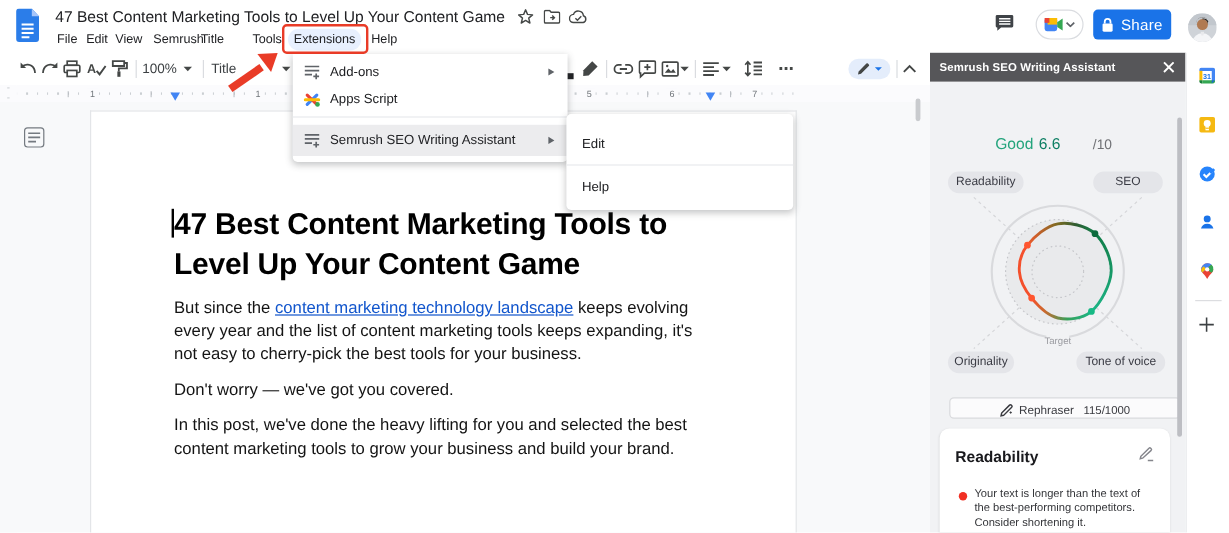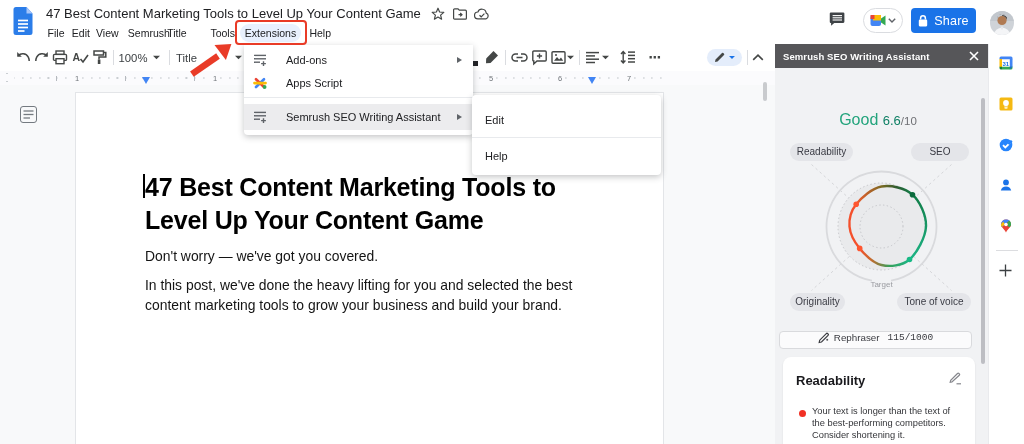--- a/index.html
+++ b/index.html
@@ -49,49 +49,49 @@
   #page-content { position:absolute; left:69px; top:78px; width:445px; color:#111; }
   #doc-h1 { position:relative; font-size:25px; line-height:32.8px; font-weight:700; color:#000; letter-spacing:-.2px; margin-bottom:10px; }
   #caret { position:absolute; left:-2px; top:3px; width:1.5px; height:24px; background:#000; }
   .doc-p { font-size:13.9px; line-height:19.2px; margin-bottom:10.5px; color:#141414; }
   .doc-link { color:#1155cc; text-decoration:underline; }
   #doc-scrollbar { position:absolute; left:762.5px; top:82px; width:4.5px; height:19px; background:#c9cbce; border-radius:2.5px; }
 
   
   #ext-menu { position:absolute; left:244px; top:45px; width:229px; height:90px; background:#fff; border-radius:0 0 4px 4px; box-shadow:0 2px 6px rgba(60,64,67,.3); z-index:50; }
   .ext-row { position:absolute; left:0; width:229px; display:flex; align-items:center; }
-  .ext-label { font-size:11px; color:#202124; margin-left:19px; }
+  .ext-label { font-size:11px; color:#202124; margin-left:8px; }
   .ext-arrow { position:absolute; right:11px; width:0; height:0; border-top:3.5px solid transparent; border-bottom:3.5px solid transparent; border-left:5px solid #5f6368; }
   #ext-divider { position:absolute; left:0; top:52px; width:229px; height:1px; background:#e8eaed; }
   #submenu { position:absolute; left:472px; top:95px; width:189px; height:80px; background:#fff; border-radius:4px; box-shadow:0 2px 6px rgba(60,64,67,.3); z-index:55; }
   .sub-row { position:absolute; left:0; width:189px; display:flex; align-items:center; }
   .sub-label { font-size:11px; color:#202124; margin-left:13px; }
   #sub-divider { position:absolute; left:0; top:42px; width:189px; height:1px; background:#e8eaed; }
 
   
   #red-box { position:absolute; left:235px; top:20px; width:71.5px; height:25px; border:2.6px solid #e93b27; border-radius:4px; z-index:70; }
   #red-arrow { position:absolute; left:188px; top:42px; z-index:70; }
 
   
   #panel { position:absolute; left:775px; top:44px; width:213px; height:400px; background:#f1f2f4; }
   #panel-header { position:absolute; left:0; top:0; width:213px; height:24px; background:#565659; display:flex; align-items:center; }
   #panel-title { font-size:9.5px; font-weight:700; color:#fff; margin-left:8px; letter-spacing:.1px; }
   #panel-close { position:absolute; right:9px; top:7px; }
   #account-row { position:absolute; left:0; top:24px; width:213px; height:28px; background:#fff; border-bottom:1px solid #e4e4e7; display:flex; align-items:center; justify-content:center; gap:6px; }
   #account-email { font-size:10px; color:#3f4043; }
   #account-menu { position:absolute; right:10px; top:9px; }
   #score-line { position:absolute; left:0; top:68px; width:206px; text-align:center; line-height:16px; }
-  #score-label { font-size:16px; color:#23a47c; }
+  #score-label { font-size:13px; color:#23a47c; }
   #score-value { font-size:13px; font-weight:400; color:#0d7f63; }
-  #score-max { font-size:11.5px; color:#6f7074; }
+  #score-max { font-size:11.5px; color:#6f7074;padding-left:27px; }
   .metric-pill { position:absolute; height:17.5px; background:#e4e5e9; border-radius:9px; display:flex; align-items:center; justify-content:center; font-size:10px; color:#3a3b44; white-space:nowrap; }
   #gauge { position:absolute; left:26px; top:102px; }
-  #rephraser { position:absolute; left:4px; top:287px; width:193px; height:18px; background:#fbfbfc; border:1px solid #d9dadd; border-radius:4px; display:flex; align-items:flex-start; justify-content:center; gap:4px; }
+  #rephraser { position:absolute; left:16px; top:287px; width:193px; height:18px; background:#fbfbfc; border:1px solid #d9dadd; border-radius:4px; display:flex; align-items:flex-end; justify-content:center; gap:4px; }
   #rephraser-label { font-size:9.8px; color:#3a3b40; }
-  #rephraser-usage { font-size:9.5px; color:#3a3b40; margin-left:4px;font-family:Liberation Mono, monospace; }
+  #rephraser-usage { font-size:9.5px; color:#3a3b40; margin-left:4px; }
   #read-card { position:absolute; left:8px; top:313px; width:192px; height:87px; background:#fff; border-radius:8px 8px 0 0; box-shadow:0 1px 2px rgba(0,0,0,.1); }
   #read-card-title { position:absolute; left:13px; top:16px; font-size:13px; font-weight:700; color:#19191d; }
   #read-card-edit { position:absolute; right:13px; top:15px; }
   #issue-dot { position:absolute; left:16px; top:52.5px; width:7px; height:7px; border-radius:50%; background:#f13024; }
   #issue-text { position:absolute; left:29px; top:48px; width:146px; font-size:9.3px; line-height:12.1px; color:#35363a; }
   #panel-scrollbar { position:absolute; left:206px; top:54px; width:4px; height:266px; background:#bdbec3; border-radius:2px; }
 
   
   #rail { position:absolute; left:988px; top:44px; width:36px; height:400px; background:#fff; border-left:1px solid #e9eaed; }
   .rail-icon { position:absolute; left:10px; width:14px; height:14px; }
@@ -300,20 +300,21 @@
             <line x1="0.5" y1="9" x2="7" y2="9"></line>
           </g>
       </svg>
     </div>
     <div id="page">
       <div id="page-content">
         <div id="doc-h1">
           <div id="caret"></div>
           <span>47 Best Content Marketing Tools to Level Up Your Content Game</span>
         </div>
+        <p class="doc-p"><span>But since the </span><a class="doc-link">content marketing technology landscape</a><span> keeps evolving every year and the list of content marketing tools keeps expanding, it's not easy to cherry-pick the best tools for your business.</span></p>
         <p class="doc-p">Don't worry — we've got you covered.</p>
         <p class="doc-p">In this post, we've done the heavy lifting for you and selected the best content marketing tools to grow your business and build your brand.</p>
       </div>
     </div>
   </div>
   <div id="doc-scrollbar"></div>
 
   <div id="ext-menu">
     <div class="ext-row" style="top:3px;height:23px">
       <svg style="margin-left:9px" width="14" height="14" viewBox="0 0 14 14">

